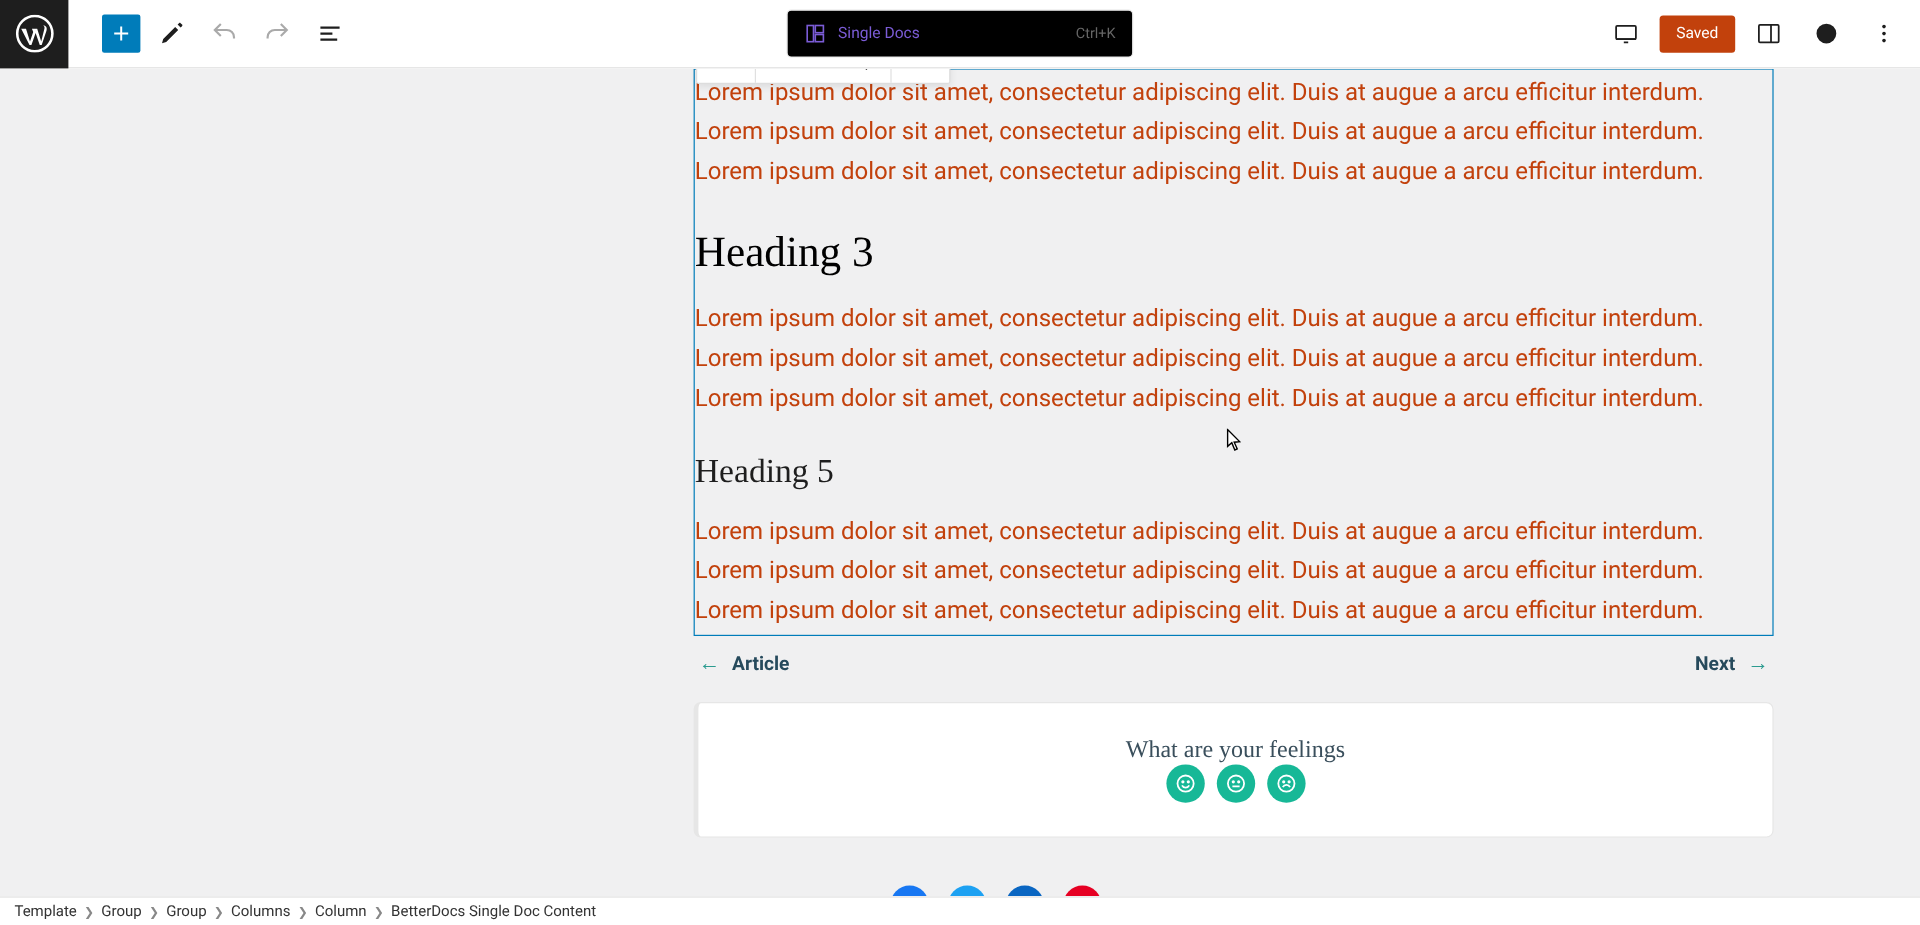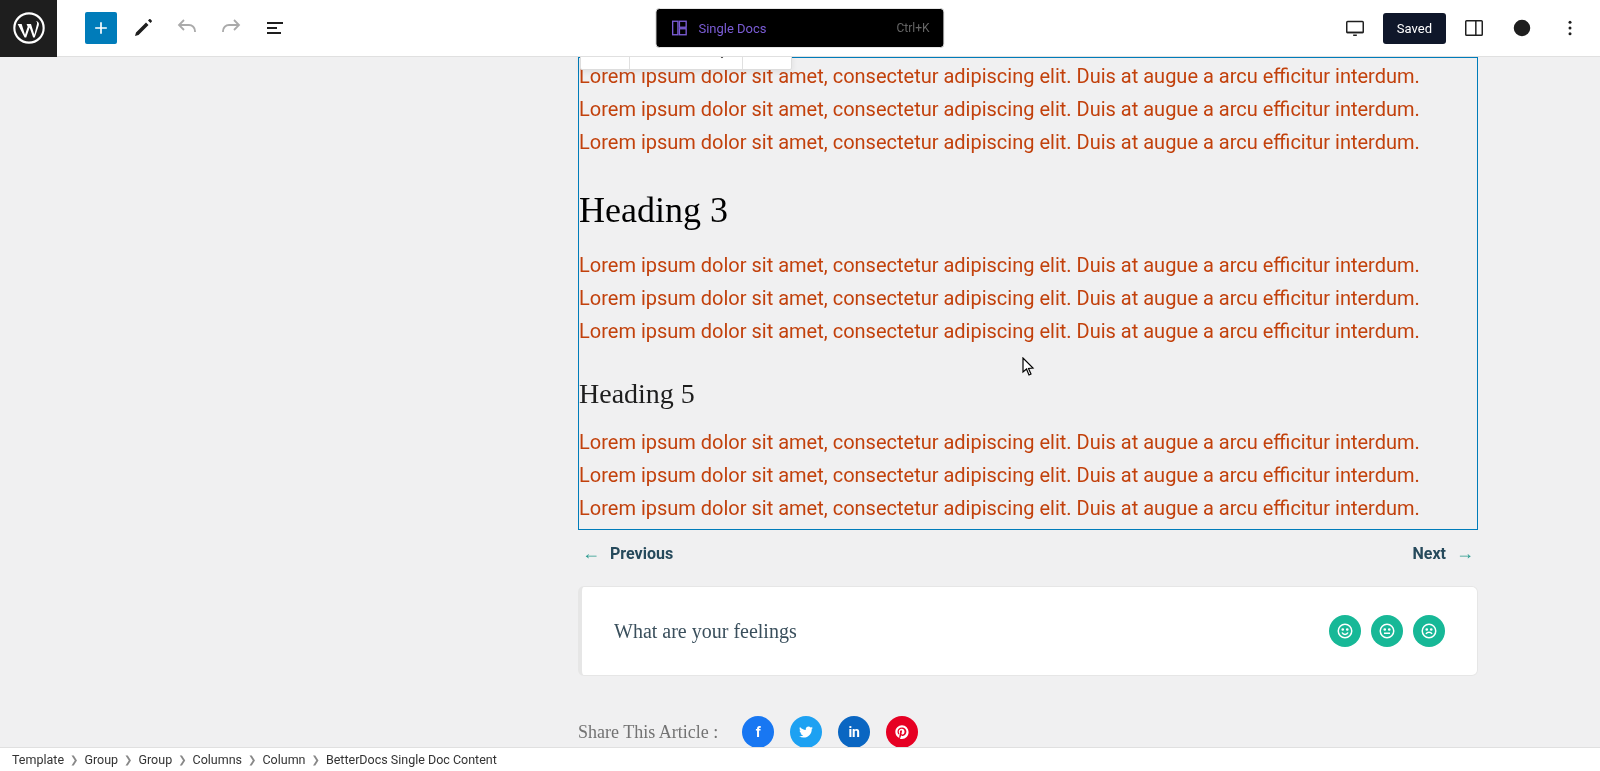--- a/index.html
+++ b/index.html
@@ -13,21 +13,21 @@
 .tool-btn { width: 36px; height: 36px; display: flex; align-items: center; justify-content: center; margin-left: 8px; color: #1e1e1e; cursor: pointer; }
 .tool-btn.disabled { color: #aaa; }
 .tool-btn svg { width: 24px; height: 24px; }
 
 .center-group { position: absolute; left: 50%; transform: translateX(-50%); display: flex; align-items: center; background: #000000; border: 1px solid #e6e6e6; border-radius: 4px; height: 40px; padding: 0 14px; gap: 10px; }
 .center-icon { color: #7b5cd6; display: flex; align-items: center; }
 .center-label { color: #7b5cd6; font-size: 13px; }
 .center-shortcut { color: #666; font-size: 12px; margin-left: 120px; }
 
 .right-group { margin-left: auto; display: flex; align-items: center; padding-right: 10px; gap: 8px; }
-.saved-btn { background: #0f172a; color: #fff; padding: 8px 14px; border-radius: 3px; font-size: 13px; }
+.saved-btn { background: #c2410c; color: #fff; padding: 8px 14px; border-radius: 3px; font-size: 13px; }
 .right-icon-btn { width: 40px; height: 40px; display: flex; align-items: center; justify-content: center; color: #1e1e1e; cursor: pointer; }
 
 
 .canvas { position: absolute; top: 57px; left: 0; right: 0; bottom: 24px; overflow: hidden; background: #f0f0f1; }
 .content-wrap { position: absolute; left: 578px; width: 900px; top: 0; }
 .selected-block { border: 1.5px solid #007cba; padding: 0; }
 .para { color: #c2410c; font-size: 20px; line-height: 1.65; margin: 6px 0 30px 0; }
 .heading3 { font-family: Liberation Serif, serif; font-size: 36px; font-weight: 400; color: #000000; margin-top: 28px; margin-bottom: 18px; }
 .heading4 { font-family: Georgia, 'Times New Roman', serif; font-size: 28px; font-weight: 400; color: #1e1e1e; margin-top: 24px; margin-bottom: 16px; }
 
@@ -38,21 +38,21 @@
 .bt-btn { width: 36px; height: 36px; display: flex; align-items: center; justify-content: center; color: #1e1e1e; cursor: pointer; }
 .bt-mover { display: flex; flex-direction: column; width: 28px; }
 .bt-mover-btn { height: 18px; display: flex; align-items: center; justify-content: center; color: #1e1e1e; cursor: pointer; font-size: 10px; }
 
 
 .prevnext { display: flex; justify-content: space-between; padding: 12px 4px 10px 4px; }
 .pv { color: #264a5c; font-weight: 700; font-size: 16px; display: flex; align-items: center; gap: 10px; }
 .pv .arrow { color: #2b9b8f; font-size: 18px; }
 
 
-.feelings { background: #fff; border: 1px solid #e6e6e6; border-left: 4px solid #e6e6e6; border-radius: 6px; padding: 28px 32px; display: flex; justify-content: space-between; align-items: center; margin-top: 12px; }
+.feelings { background: #fff; border: 1px solid #e6e6e6; border-left: 4px solid #e6e6e6; border-radius: 6px; padding: 28px 32px; display: flex; justify-content: space-between; align-items: center; margin-top: 12px; flex-direction: column; }
 .feelings-title { font-family: Georgia, serif; font-size: 20px; color: #3a4f5c; }
 .emoji-group { display: flex; gap: 10px; }
 .emoji { width: 32px; height: 32px; background: #17b897; border-radius: 50%; color: #fff; display: flex; align-items: center; justify-content: center; font-size: 15px; cursor: pointer; }
 
 
 .share-row { display: flex; align-items: center; gap: 24px; margin-top: 40px; }
 .share-label { font-family: Georgia, serif; font-size: 18px; color: #737373; }
 .share-icons { display: flex; gap: 16px; }
 .share-ic { width: 32px; height: 32px; border-radius: 50%; display: flex; align-items: center; justify-content: center; color: #fff; font-size: 14px; font-weight: bold; cursor: pointer; }
 .fb { background: #1877f2; }
@@ -149,21 +149,21 @@
       <p class="para" style="margin-top:2px;">Lorem ipsum dolor sit amet, consectetur adipiscing elit. Duis at augue a arcu efficitur interdum. Lorem ipsum dolor sit amet, consectetur adipiscing elit. Duis at augue a arcu efficitur interdum. Lorem ipsum dolor sit amet, consectetur adipiscing elit. Duis at augue a arcu efficitur interdum.</p>
       <h2 class="heading3">Heading 3</h2>
       <p class="para">Lorem ipsum dolor sit amet, consectetur adipiscing elit. Duis at augue a arcu efficitur interdum. Lorem ipsum dolor sit amet, consectetur adipiscing elit. Duis at augue a arcu efficitur interdum. Lorem ipsum dolor sit amet, consectetur adipiscing elit. Duis at augue a arcu efficitur interdum.</p>
       <h3 class="heading4">Heading 5</h3>
       <p class="para" style="margin-bottom:4px;">Lorem ipsum dolor sit amet, consectetur adipiscing elit. Duis at augue a arcu efficitur interdum. Lorem ipsum dolor sit amet, consectetur adipiscing elit. Duis at augue a arcu efficitur interdum. Lorem ipsum dolor sit amet, consectetur adipiscing elit. Duis at augue a arcu efficitur interdum.</p>
     </div>
 
     <div class="prevnext">
       <div class="pv">
         <span class="arrow">←</span>
-        <span>Previous</span>
+        <span>Article</span>
       </div>
       <div class="pv">
         <span>Next</span>
         <span class="arrow">→</span>
       </div>
     </div>
 
     <div class="feelings">
       <div class="feelings-title">What are your feelings</div>
       <div class="emoji-group">

